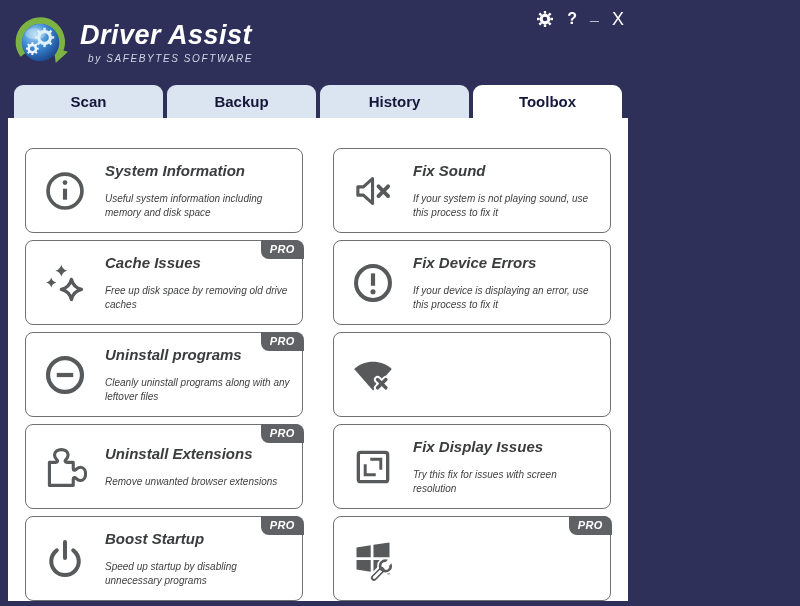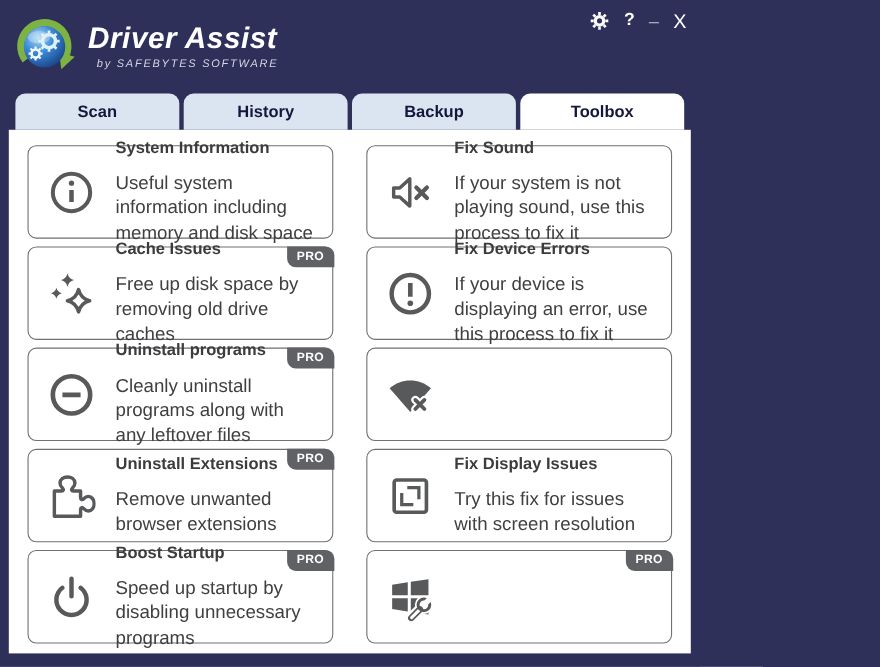--- a/index.html
+++ b/index.html
@@ -16,29 +16,29 @@
   .ctl-help { font-size:16px; font-weight:bold; }
   .ctl-min { font-size:16px; font-weight:bold; transform:translateY(-4px); }
   .ctl-close { font-size:18px; font-weight:400; }
 
   
   .tabbar { flex:0 0 33px; margin:0 14px; display:grid; grid-template-columns:repeat(4,1fr); gap:4px; }
   .tab { background:#dbe5f2; color:#14163a; font-size:15px; font-weight:bold; display:flex; align-items:center; justify-content:center; border-radius:9px 9px 0 0; cursor:default; }
   .tab.active { background:#ffffff; }
 
   
-  .content { flex:1 1 auto; margin:0 8px 12px 8px; background:#ffffff; padding:14px 17px 0 17px; display:flex; gap:30px; }
+  .content { flex:1 1 auto; margin:0 8px 12px 8px; background:#ffffff; padding:30px 17px 0 17px; display:flex; gap:30px;font-style:italic; }
   .col { flex:1; display:flex; flex-direction:column; gap:7px; }
 
   .card { position:relative; height:85px; background:#ffffff; border:1.5px solid #6f7073; border-radius:8px; display:flex; align-items:center; padding:0 12px 0 15px; }
   .icon { flex:0 0 48px; display:flex; align-items:center; justify-content:center; margin-right:16px; }
   .icon svg { display:block; }
   .txt { display:flex; flex-direction:column; }
   .card-title { font-size:15px; font-weight:bold; color:#3b3c3e; line-height:1.2; }
-  .card-desc { font-size:17px; color:#3e3f41; line-height:1.32; margin-top:12px; max-width:272px; }
+  .card-desc { font-size:10px; color:#3e3f41; line-height:1.32; margin-top:12px; max-width:272px; }
   .pro { position:absolute; top:-1.5px; right:-1.5px; background:#5f6164; color:#ffffff; font-size:11px; font-weight:bold; letter-spacing:.3px; padding:3px 9px 4px 9px; border-radius:0 8px 0 8px;margin-left:35px; }
 
   .stroke { stroke:#58595b; fill:none; }
 </style>
 </head>
 <body>
 
 <div class="window">
 
   <div class="header">
@@ -101,22 +101,22 @@
         </svg>
       </span>
       <span class="ctl ctl-help">?</span>
       <span class="ctl ctl-min">_</span>
       <span class="ctl ctl-close">X</span>
     </div>
   </div>
 
   <nav class="tabbar">
     <div class="tab">Scan</div>
+    <div class="tab">Backup</div>
     <div class="tab">History</div>
-    <div class="tab">Backup</div>
     <div class="tab active">Toolbox</div>
   </nav>
 
   <main class="content">
 
     <div class="col">
 
       <div class="card">
         <span class="icon">
           <svg width="44" height="44" viewBox="0 0 48 48" class="stroke">

